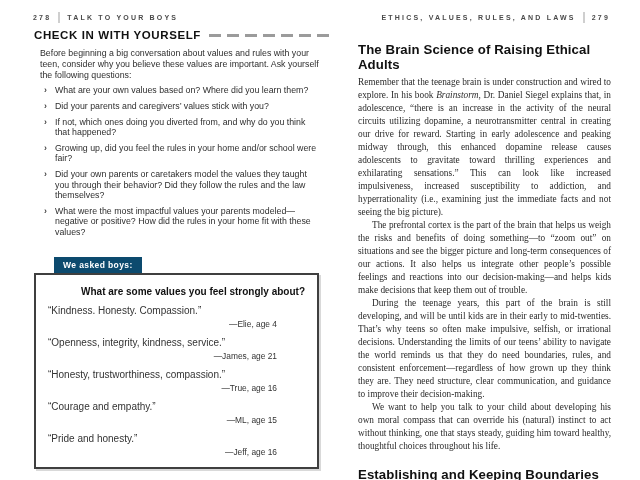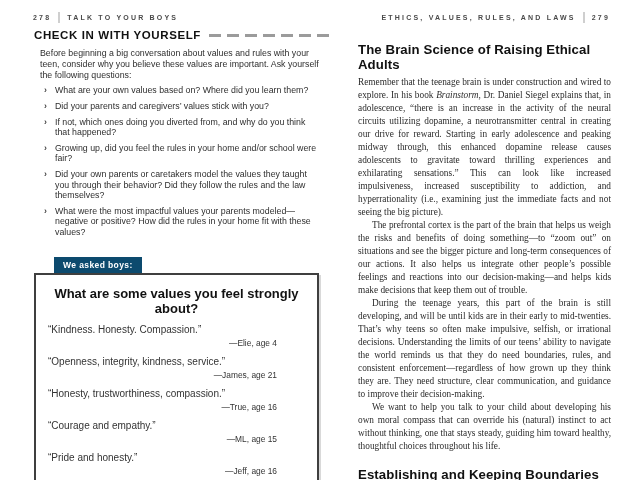--- a/index.html
+++ b/index.html
@@ -40,21 +40,21 @@
     display:inline-block; margin-left:20px;
     background:#0c4a6e; color:#fff;
     font-size:8.5px; font-weight:bold; letter-spacing:.4px;
     padding:3px 9px 3px 9px;
   }
   .asked-box {
     border:2px solid #3f3f3f; background:#fff;
     padding:9px 12px 10px 12px;
     box-shadow:2px 2px 0 #d9d9d9;
   }
-  .asked-box-title { text-align:center; font-size:13px; font-weight:bold; color:#111; margin:2px 0 6px 0; }
+  .asked-box-title { text-align:right; font-size:10px; font-weight:bold; color:#111; margin:2px 0 6px 0; }
   .quote-item { margin-top:8px; }
   .quote-text { font-size:10px; color:#333; }
   .quote-attr { text-align:right; font-size:8.4px; color:#333; padding-right:28px; margin-top:3px; }
 
   
   .right-col { position:absolute; left:358px; top:42px; width:253px; }
   .sec-title { font-size:13.2px; font-weight:bold; color:#111; letter-spacing:.1px; }
   .sec-title.second { margin-top:14px; }
   .body-para {
     font-family:Liberation Serif, serif;

